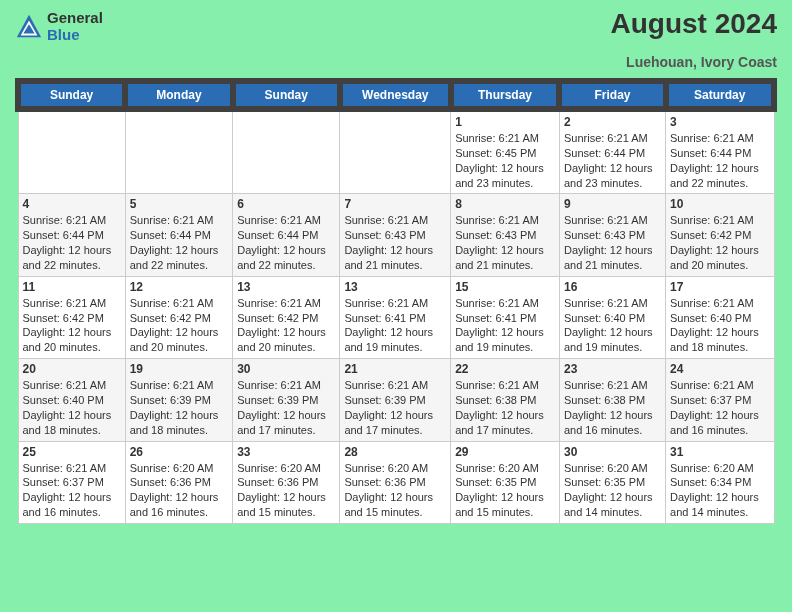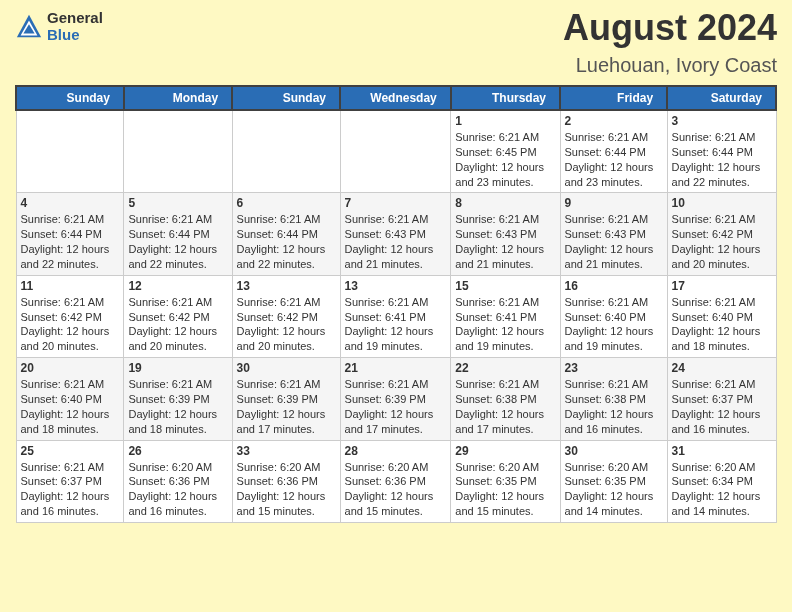--- a/index.html
+++ b/index.html
@@ -6,21 +6,21 @@
     body {
       font-family: Arial, sans-serif;
       background: #fff;
       width: 792px;
       height: 612px;
       overflow: hidden;
     }
     .page {
       width: 792px;
       height: 612px;
-      background: #fef9c3;
+      background: #86efac;
       padding: 10px 15px;
     }
     .header {
       display: flex;
       justify-content: space-between;
       align-items: flex-start;
       margin-bottom: 8px;
     }
     .logo {
       display: flex;
@@ -43,43 +43,44 @@
       color: #2a6db5;
     }
     .logo-icon {
       width: 28px;
       height: 28px;
     }
     .title-area {
       text-align: right;
     }
     .month-year {
-      font-size: 36px;
+      font-size: 28px;
       font-weight: bold;
       color: #333;
       line-height: 1;
     }
     .location {
-      font-size: 20px;
+      font-size: 14px;
       color: #555;
-      margin-top: 8px;
+      margin-top: 16px;
+      font-weight: bold;
     }
     .calendar {
       width: 100%;
       border-collapse: collapse;
       font-size: 10.5px;
     }
     .calendar th {
       background: #2a6db5;
       color: #fff;
       padding: 4px 13px;
-      text-align: right;
+      text-align: center;
       font-size: 12px;
       font-weight: bold;
-      border: 2px solid #404040;
+      border: 6px solid #404040;
     }
     .calendar td {
       border: 1px solid #ccc;
       vertical-align: top;
       padding: 3px 4px;
       width: 113px;
       height: 82px;
       background: #fff;
     }
     .calendar tr:nth-child(even) td {

